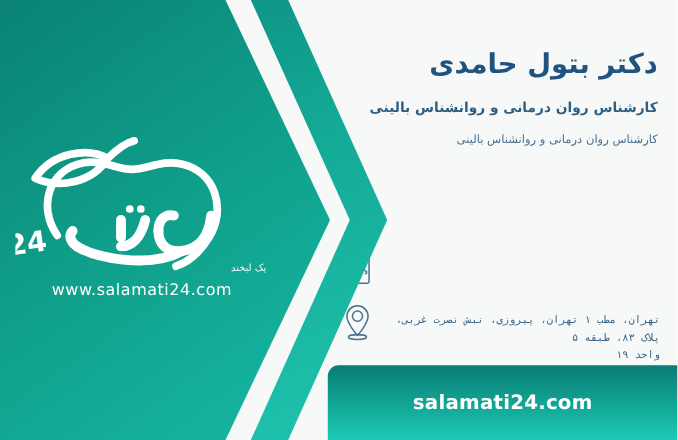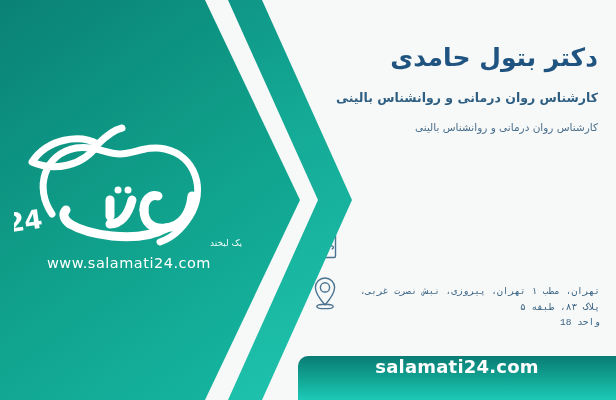--- a/index.html
+++ b/index.html
@@ -42,26 +42,26 @@
     clip-path: polygon(228px 0, 262px 0, 352px 200px, 262px 400px, 228px 400px, 318px 200px);
     z-index: 1;
   }
 
   
   .bottom-banner {
     position: absolute;
     left: 298px;
     right: 0;
     bottom: 0;
-    height: 44px;
+    height: 68px;
     background: linear-gradient(180deg, #0a7c74 0%, #12a795 55%, #1ec9b7 100%);
     border-top-left-radius: 10px;
     z-index: 3;
     display: flex;
-    align-items: flex-start;
+    align-items: center;
     justify-content: center;
   }
 
   .banner-text {
     color: #ffffff;
     font-size: 18px;
     font-weight: bold;
     letter-spacing: 0.2px;
     direction: ltr;
   }
@@ -215,21 +215,21 @@
           <path d="M5.5 7 H1.8 M5.5 14 H1.8 M5.5 21 H1.8"></path>
           <path d="M11 9.5 c0 0 .6-1.4 1.8-1.2 .7.1 1.2 1.6 1.4 2.3 .2.8-.9 1.2-.8 1.9
                    .2 1.5 2.2 3.6 3.7 3.9 .7.1 1.2-1 2-.8 .8.2 2.2.8 2.3 1.5 .2 1.2-1.2 1.8-1.2 1.8"></path>
         </svg>
       </div>
     </div>
 
     <div class="contact-row">
       <div class="c-text">
         <div>تهران، مطب ۱ تهران، پیروزی، نبش نصرت غربی، پلاک ۸۳، طبقه ۵</div>
-        <div>واحد 18</div>
+        <div>واحد ۱۹</div>
       </div>
       <div class="c-icon">
         <svg width="26" height="34" viewBox="0 0 26 34" fill="none" stroke="#4a7390" stroke-width="1.4" stroke-linecap="round" stroke-linejoin="round">
           <path d="M13 2 C7.7 2 3.4 6.3 3.4 11.6 C3.4 18.2 13 29 13 29 C13 29 22.6 18.2 22.6 11.6
                    C22.6 6.3 18.3 2 13 2 Z"></path>
           <circle cx="13" cy="11.4" r="4.6"></circle>
           <ellipse cx="13" cy="30.4" rx="8.2" ry="2.2"></ellipse>
         </svg>
       </div>
     </div>

